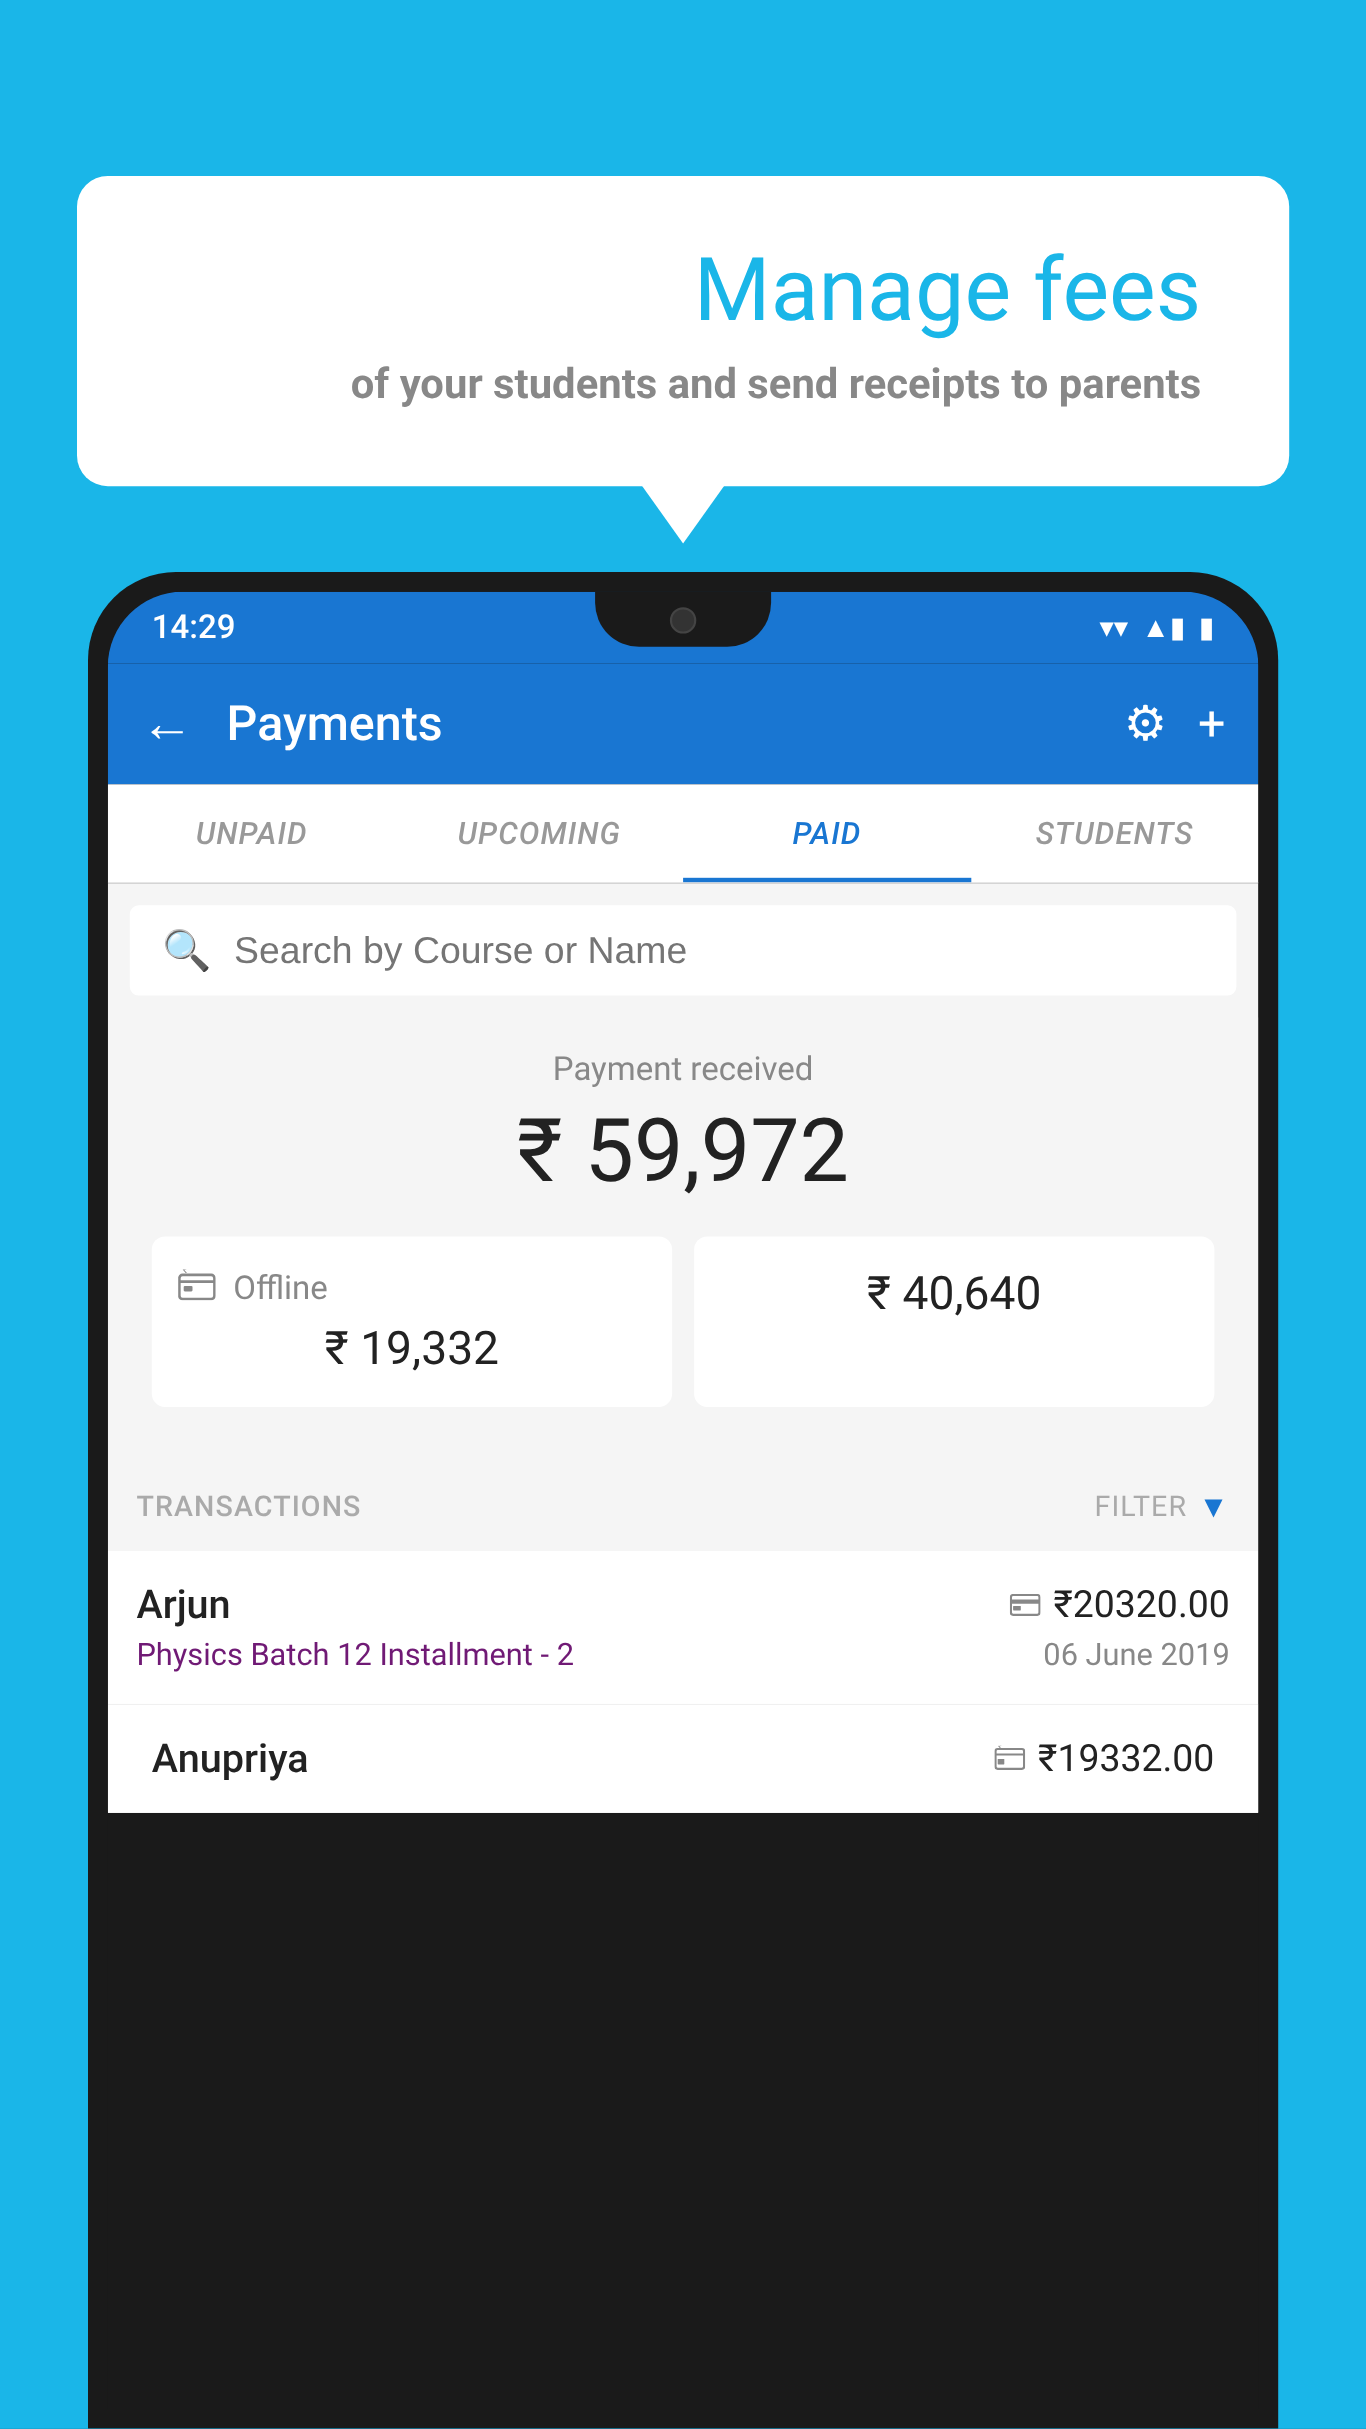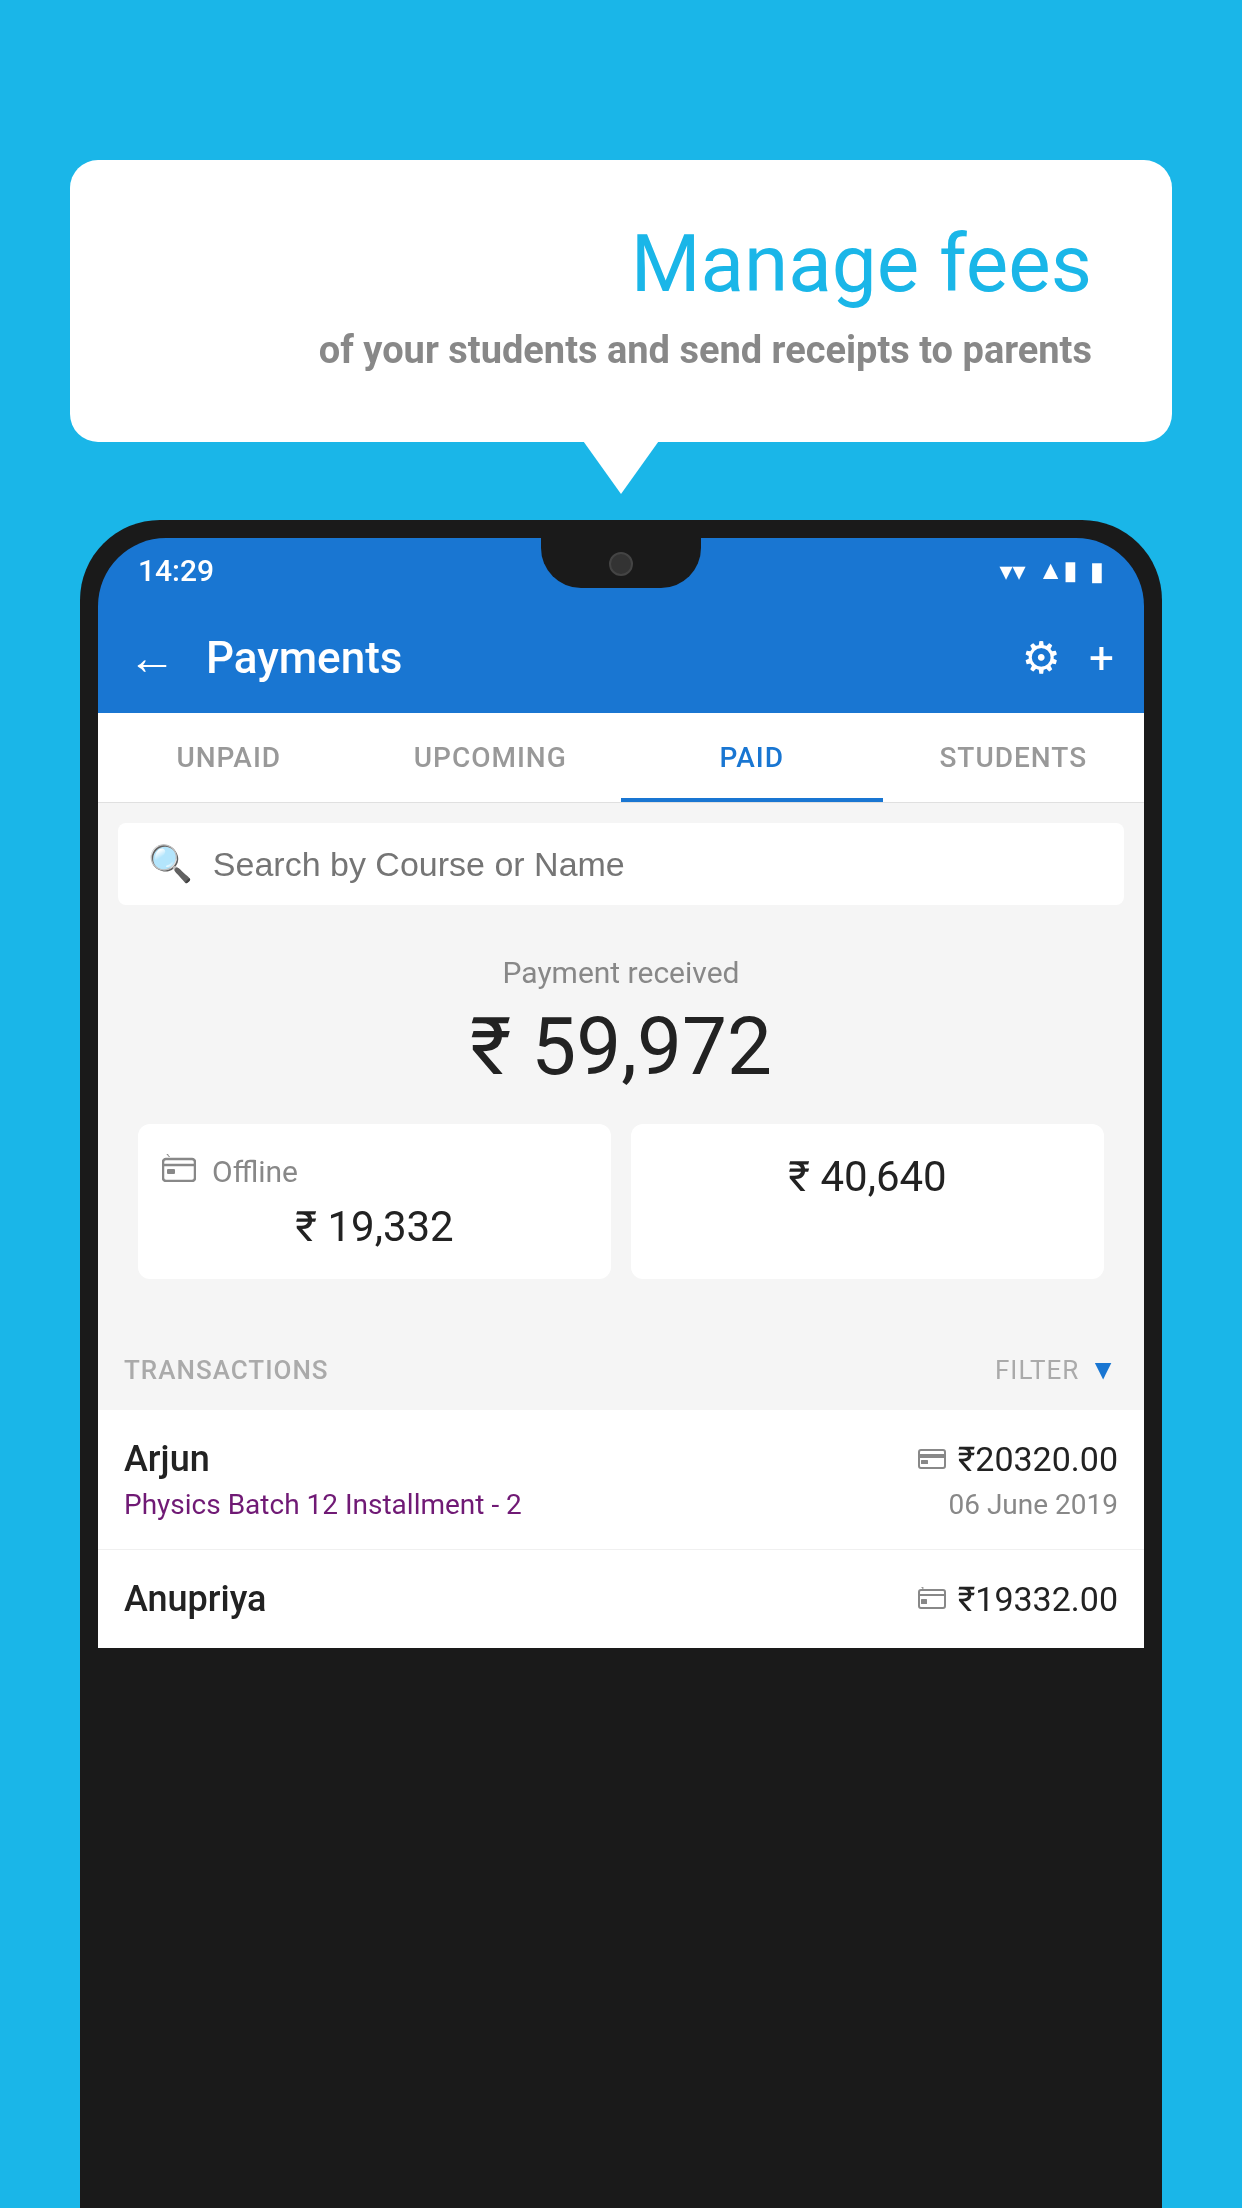--- a/index.html
+++ b/index.html
@@ -177,20 +177,21 @@
     .tab {
       flex: 1;
       text-align: center;
       padding: 28px 0;
       font-size: 28px;
       font-weight: 500;
       color: #999;
       cursor: pointer;
       letter-spacing: 1px;
       position: relative;
+      font-style: italic;
     }
 
     .tab.active {
       color: #1976d2;
     }
 
     .tab.active::after {
       content: '';
       position: absolute;
       bottom: 0;
@@ -368,21 +369,21 @@
       color: #701a75;
     }
 
     .transaction-date {
       font-size: 28px;
       color: #888;
     }
 
     
     .transaction-item-partial {
-      padding: 28px 26px;
+      padding: 28px 40px;
       background: white;
     }
 
     .transaction-partial-row {
       display: flex;
       justify-content: space-between;
       align-items: center;
     }
   </style>
 </head>

